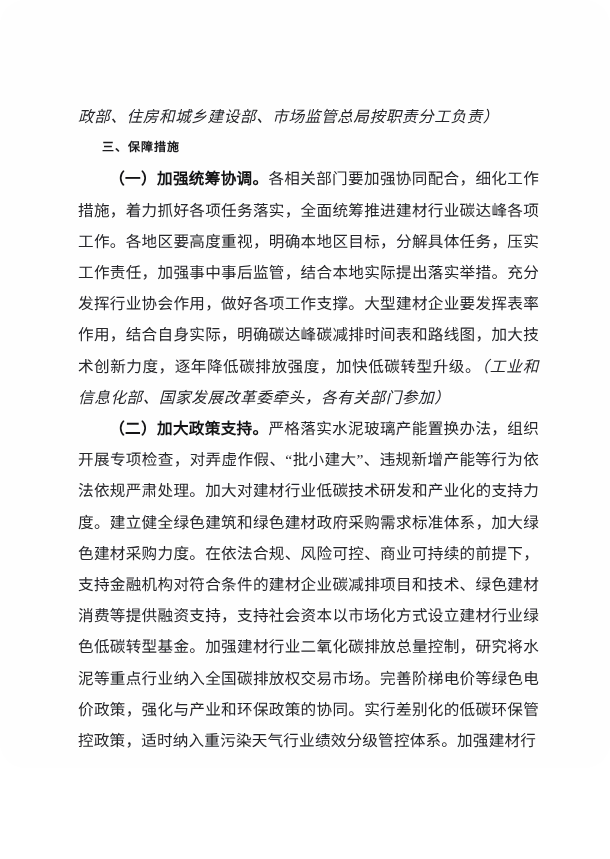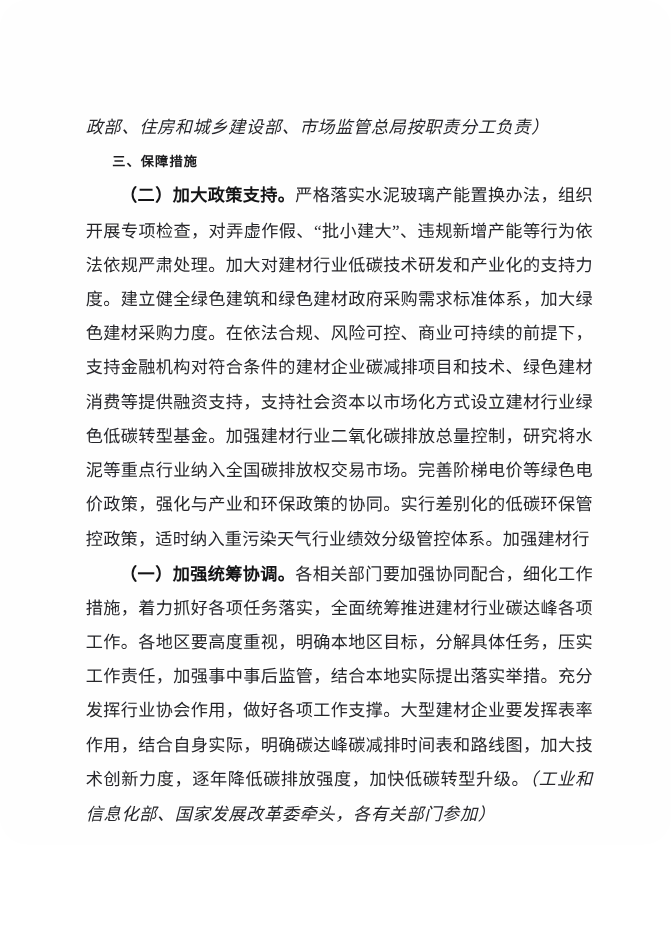--- a/index.html
+++ b/index.html
@@ -65,17 +65,17 @@
     color: #3a3a42;
   }
 </style>
 </head>
 <body>
 
 <div class="page">
   <div class="content">
     <p class="para no-indent kai"><span>政部、住房和城乡建设部、市场监管总局按职责分工负责）</span></p>
     <p class="heading">三、保障措施</p>
+    <p class="para"><span class="lead">（一）加强统筹协调。</span><span>各相关部门要加强协同配合，细化工作措施，着力抓好各项任务落实，全面统筹推进建材行业碳达峰各项工作。各地区要高度重视，明确本地区目标，分解具体任务，压实工作责任，加强事中事后监管，结合本地实际提出落实举措。充分发挥行业协会作用，做好各项工作支撑。大型建材企业要发挥表率作用，结合自身实际，明确碳达峰碳减排时间表和路线图，加大技术创新力度，逐年降低碳排放强度，加快低碳转型升级。</span><span class="kai">（工业和信息化部、国家发展改革委牵头，各有关部门参加）</span></p>
     <p class="para"><span class="lead">（二）加大政策支持。</span><span>严格落实水泥玻璃产能置换办法，组织开展专项检查，对弄虚作假、“批小建大”、违规新增产能等行为依法依规严肃处理。加大对建材行业低碳技术研发和产业化的支持力度。建立健全绿色建筑和绿色建材政府采购需求标准体系，加大绿色建材采购力度。在依法合规、风险可控、商业可持续的前提下，支持金融机构对符合条件的建材企业碳减排项目和技术、绿色建材消费等提供融资支持，支持社会资本以市场化方式设立建材行业绿色低碳转型基金。加强建材行业二氧化碳排放总量控制，研究将水泥等重点行业纳入全国碳排放权交易市场。完善阶梯电价等绿色电价政策，强化与产业和环保政策的协同。实行差别化的低碳环保管控政策，适时纳入重污染天气行业绩效分级管控体系。加强建材行</span></p>
-    <p class="para"><span class="lead">（一）加强统筹协调。</span><span>各相关部门要加强协同配合，细化工作措施，着力抓好各项任务落实，全面统筹推进建材行业碳达峰各项工作。各地区要高度重视，明确本地区目标，分解具体任务，压实工作责任，加强事中事后监管，结合本地实际提出落实举措。充分发挥行业协会作用，做好各项工作支撑。大型建材企业要发挥表率作用，结合自身实际，明确碳达峰碳减排时间表和路线图，加大技术创新力度，逐年降低碳排放强度，加快低碳转型升级。</span><span class="kai">（工业和信息化部、国家发展改革委牵头，各有关部门参加）</span></p>
   </div>
   <div class="footer">9</div>
 </div>
 
 </body></html>

